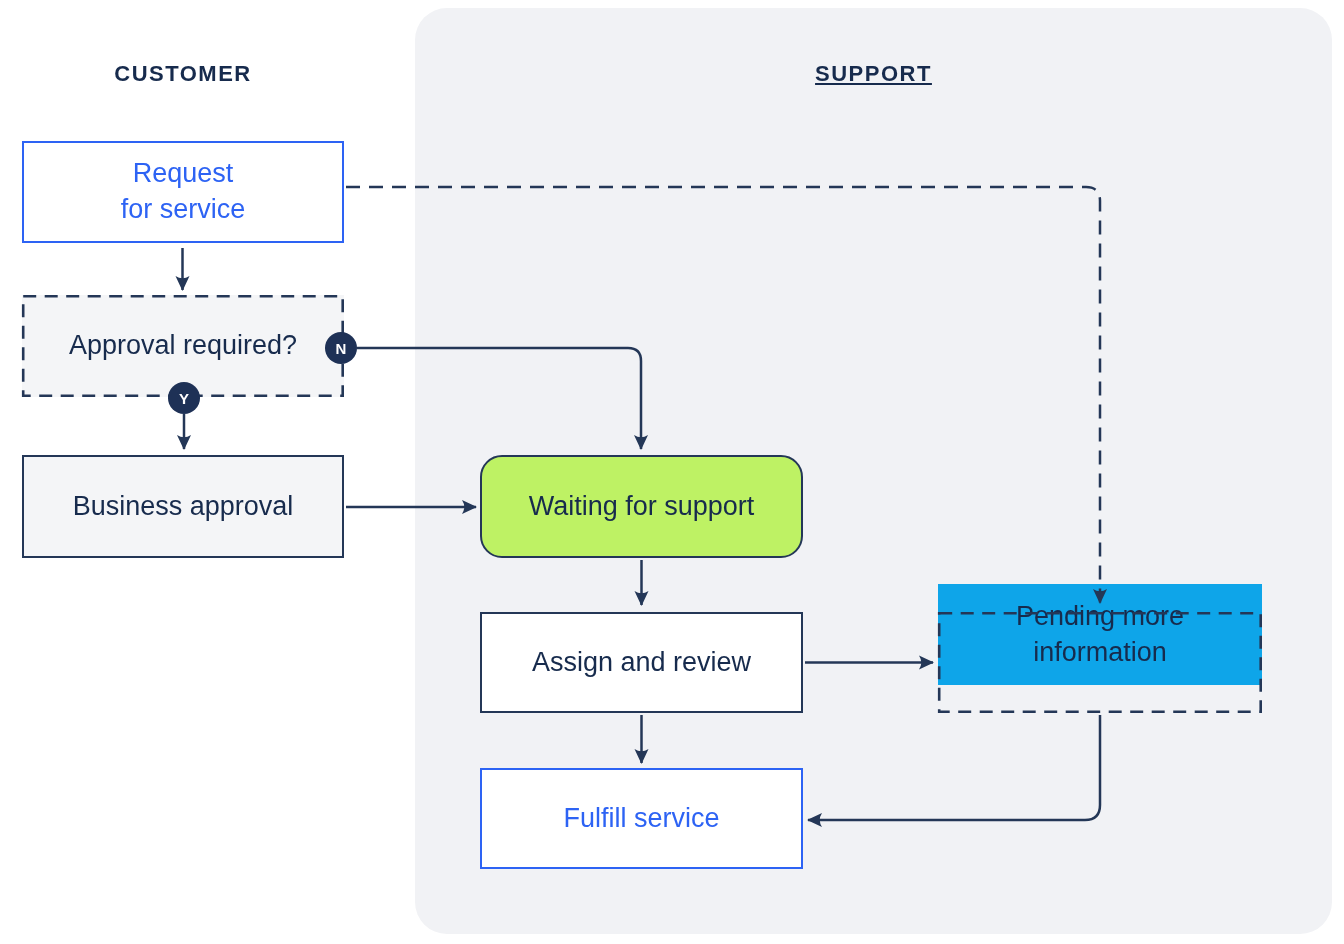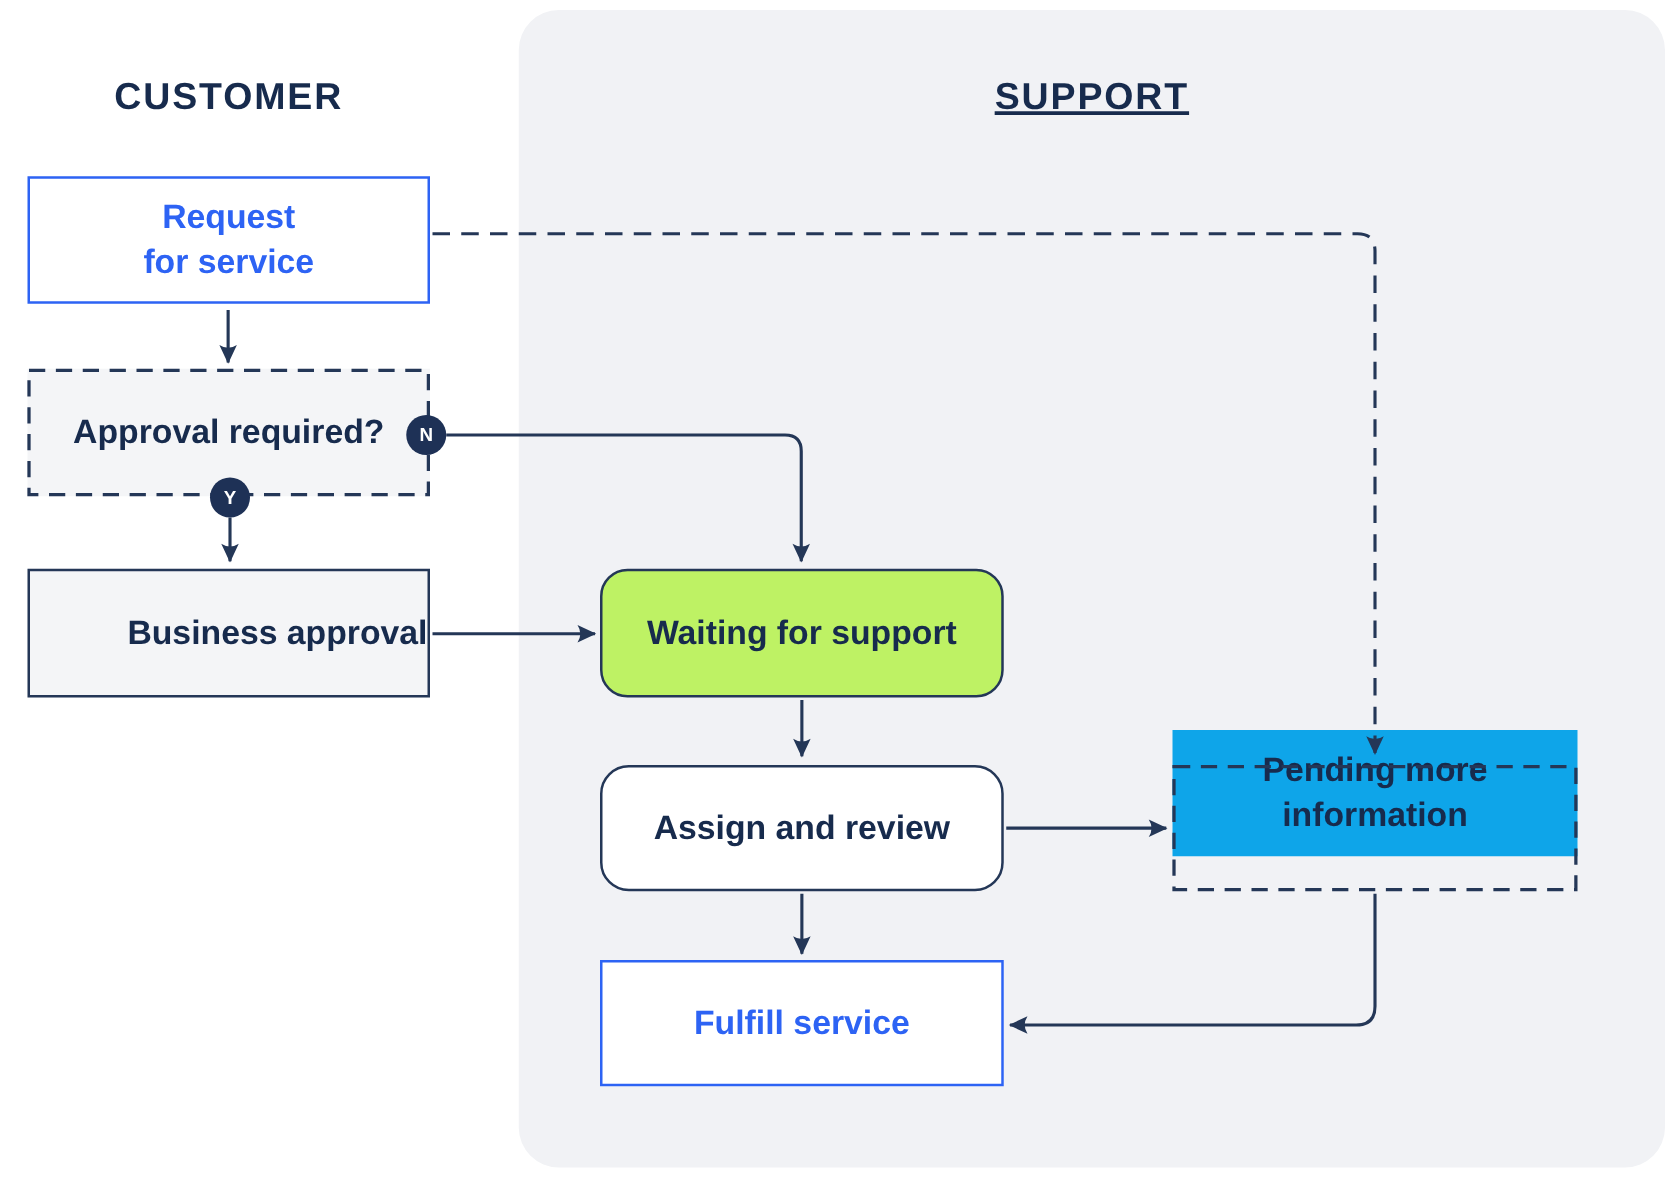--- a/index.html
+++ b/index.html
@@ -15,51 +15,51 @@
     position: absolute;
     left: 415px; top: 8px;
     width: 917px; height: 926px;
     background: #F1F2F5;
     border-radius: 32px;
     z-index: 0;
   }
   .lane-header {
     position: absolute;
     top: 61px;
-    font-size: 30px;
+    font-size: 22px;
     font-weight: 700;
     letter-spacing: 1.5px;
     color: #172B4D;
     text-align: center;
     z-index: 1;
   }
   #hdr-customer { left: 22px; width: 322px; }
   #hdr-support  { left: 415px; width: 917px; text-decoration: underline; }
 
   .node {
     position: absolute;
     box-sizing: border-box;
     display: flex;
     align-items: center;
     justify-content: center;
     text-align: center;
     font-size: 27px;
-    font-weight: 700;
+    font-weight: 400;
     line-height: 1.32;
     color: #172B4D;
     z-index: 2;
   }
   .node.solid { border: 2.5px solid #243757; }
   .node.blue  { border: 2.5px solid #2D63F4; color: #2D63F4; background: #ffffff; }
 
   #n-request  { left: 22px;  top: 141px; width: 322px; height: 102px; }
   #n-approval { left: 22px;  top: 295px; width: 322px; height: 102px; background: #F4F5F7; justify-content: center; }
-  #n-business { left: 22px;  top: 455px; width: 322px; height: 103px; background: #F4F5F7; justify-content: flex-end; }
+  #n-business { left: 22px;  top: 455px; width: 322px; height: 103px; background: #F4F5F7; }
   #n-waiting  { left: 480px; top: 455px; width: 323px; height: 103px; background: #bef264; border-radius: 22px; }
-  #n-assign   { left: 480px; top: 612px; width: 323px; height: 101px; background: #ffffff; border-radius: 23px; }
+  #n-assign   { left: 480px; top: 612px; width: 323px; height: 101px; background: #ffffff; }
   #n-pending  { left: 938px; top: 584px; width: 324px; height: 101px; background: #0ea5e9; }
   #n-fulfill  { left: 480px; top: 768px; width: 323px; height: 101px; }
 
   .edges-svg {
     position: absolute;
     left: 0; top: 0;
     width: 1344px; height: 944px;
     z-index: 5;
     pointer-events: none;
   }

